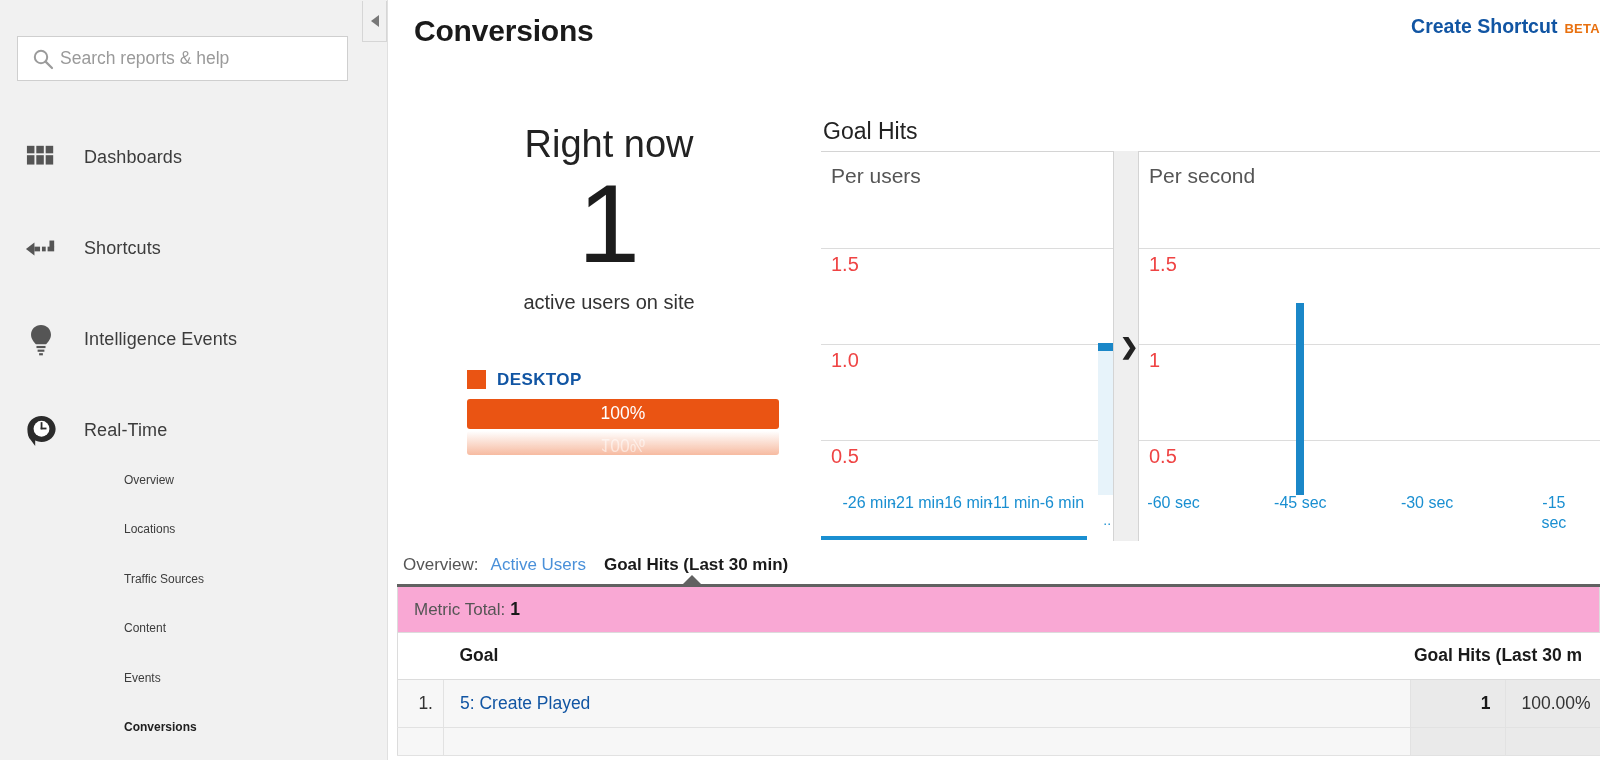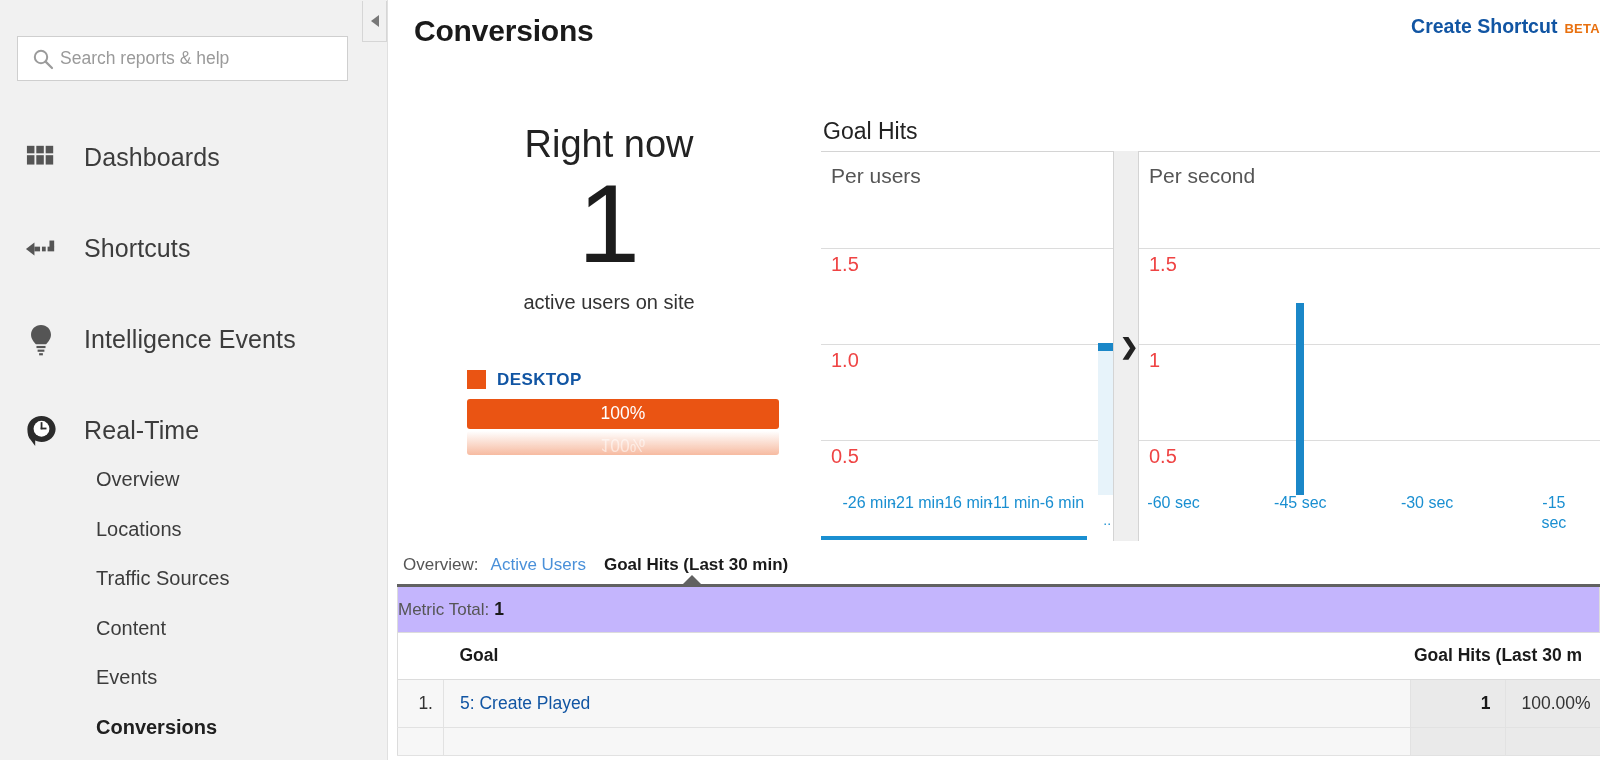--- a/index.html
+++ b/index.html
@@ -39,28 +39,28 @@
   .nav-item {
     display: flex; align-items: center;
     height: 91px; padding-left: 24px;
     cursor: pointer;
   }
   .nav-icon {
     width: 34px; height: 34px; flex: 0 0 34px;
     display: flex; align-items: center; justify-content: center;
     margin-right: 26px;
   }
-  .nav-label { font-size: 25px; color: #3c3c3c; letter-spacing: .1px; }
+  .nav-label { font-size: 18px; color: #3c3c3c; letter-spacing: .1px; }
 
   .nav-sub { position: absolute; left: 0; top: 455px; width: 100%; }
   .sub-item {
     height: 49.5px; padding-left: 96px;
     display: flex; align-items: center; cursor: pointer;
   }
-  .sub-label { font-size: 20px; color: #3c3c3c; }
+  .sub-label { font-size: 12px; color: #3c3c3c; margin-left: 28px; }
   .sub-item.active .sub-label { font-weight: bold; color: #202020; }
 
   .collapse-btn {
     position: absolute; left: 362px; top: 1px;
     width: 25px; height: 41px;
     background: #f1f1f1;
     border: 1px solid #d6d6d6;
     border-top: none;
     display: flex; align-items: center; justify-content: center;
     cursor: pointer; z-index: 5;
@@ -209,24 +209,24 @@
     background: #fff;
   }
   .pointer-tri {
     position: absolute; left: 284px; top: -12px;
     width: 0; height: 0;
     border-left: 11px solid transparent;
     border-right: 11px solid transparent;
     border-bottom: 11px solid #616161;
   }
   .metric-total {
-    height: 46px; background: #c4b5fd;
+    height: 46px; background: #f9a8d4;
     border-bottom: 1px solid #dcdcdc;
     border-left: 1px solid #dcdcdc; border-right: 1px solid #dcdcdc;
-    display: flex; align-items: center; 
+    display: flex; align-items: center; padding-left: 16px;
     font-size: 17px; color: #555;
   }
   .metric-total b { color: #1a1a1a; margin-left: 5px; font-size: 17.5px; }
   table.data { width: 100%; border-collapse: collapse; table-layout: fixed; }
   table.data th {
     height: 46px; font-size: 17.5px; color: #1a1a1a; font-weight: bold;
     border-bottom: 1px solid #dcdcdc; background: #fff;
   }
   table.data th.c-idx { width: 46px; border-left: 1px solid #dcdcdc; }
   table.data th.c-goal { text-align: left; padding-left: 16px; }

